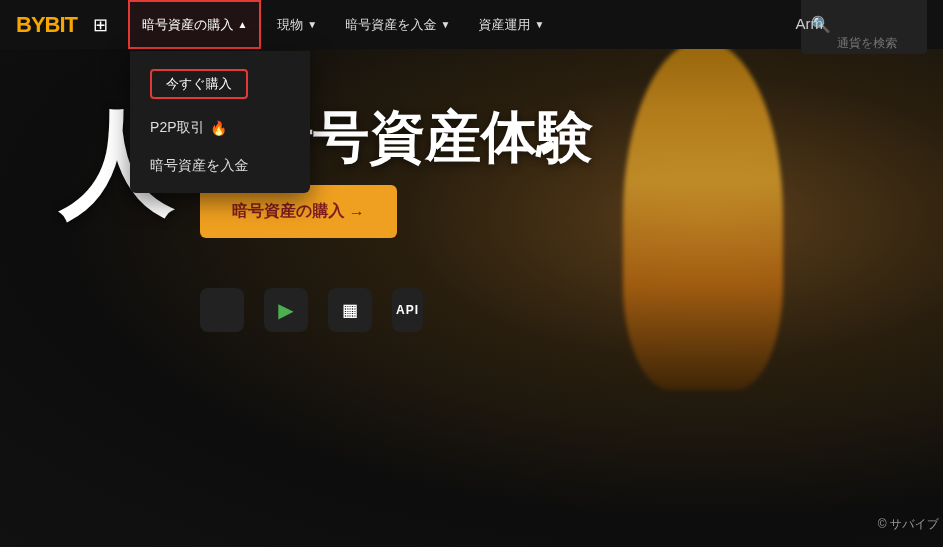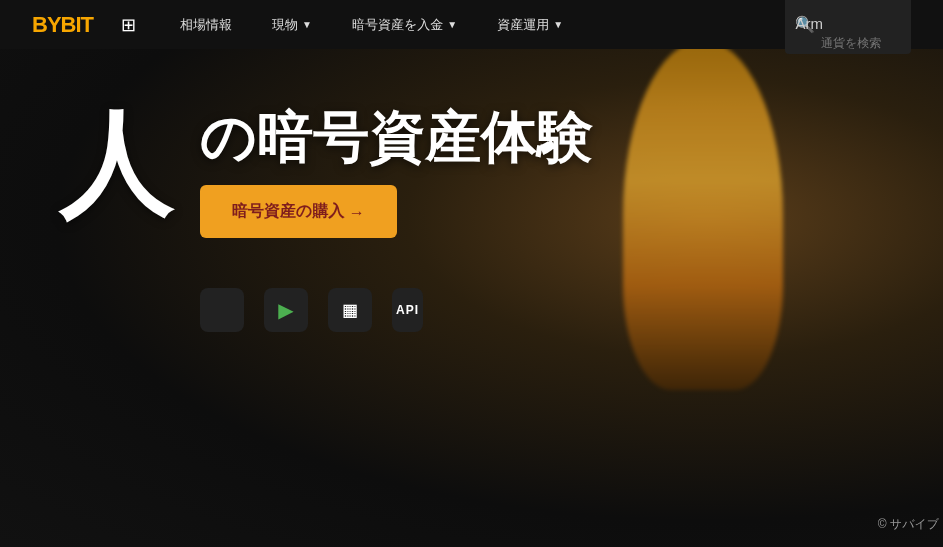--- a/index.html
+++ b/index.html
@@ -35,22 +35,22 @@
     }
 
     
     .navbar {
       position: relative;
       z-index: 100;
       background: #111111;
       height: 49px;
       display: flex;
       align-items: center;
-      padding: 0 32px;
-      gap: 16px;
+      padding: 0 16px;
+      gap: 4px;
     }
 
     .logo {
       color: #fff;
       font-weight: 900;
       font-size: 22px;
       letter-spacing: -1px;
       margin-right: 12px;
     }
 
@@ -235,24 +235,38 @@
 <div class="hero-bg"></div>
 <div class="gold-glow"></div>
 
 <nav class="navbar">
   <div class="logo">
     <span>BYB</span><span style="color:#f7a600">IT</span>
   </div>
 
   <div class="nav-grid-icon">⊞</div>
 
-
-  <div class="nav-item">
-    <span>相場情報</span>
-  </div>
+  <div class="navbar-dropdown-area nav-item active">
+    <span>暗号資産の購入</span>
+    <span class="arrow">▲</span>
+
+    <div class="dropdown">
+      <div class="dropdown-item highlight">
+        <span class="btn-label">今すぐ購入</span>
+      </div>
+      <div class="dropdown-item">
+        <span>P2P取引</span>
+        <span>🔥</span>
+      </div>
+      <div class="dropdown-item">
+        <span>暗号資産を入金</span>
+      </div>
+    </div>
+  </div>
+
   <div class="nav-item">
     <span>現物</span>
     <span class="arrow">▼</span>
   </div>
   <div class="nav-item">
     <span>暗号資産を入金</span>
     <span class="arrow">▼</span>
   </div>
   <div class="nav-item">
     <span>資産運用</span>

